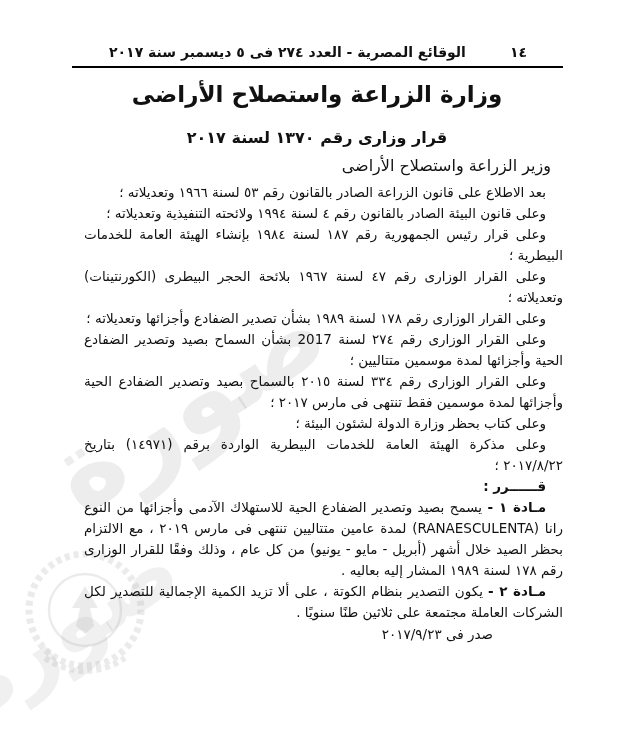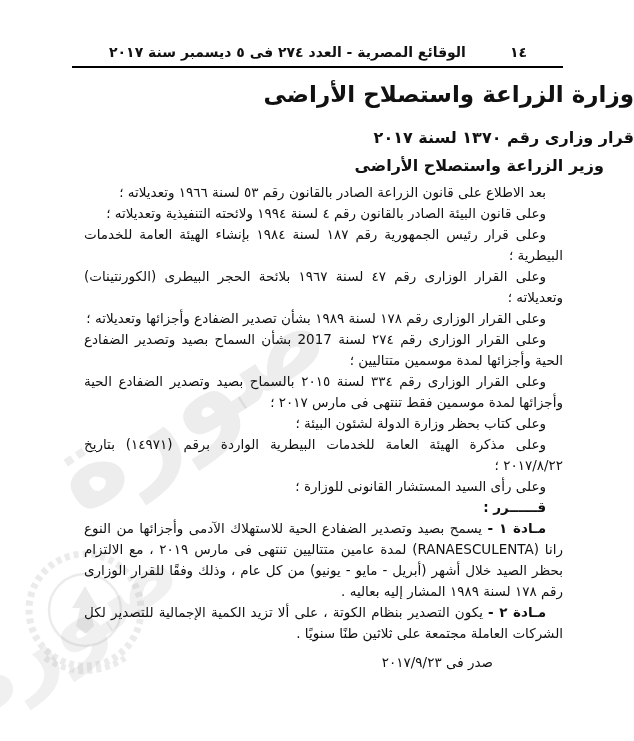--- a/index.html
+++ b/index.html
@@ -27,44 +27,44 @@
 
   .header-row {
     direction:rtl; display:flex; align-items:baseline;
     padding:0 71px 0 72px; margin-top:44px;
     font-weight:bold; font-size:14px;
   }
   .page-num { margin-right:36px; }
   .issue { margin-right:44px; }
   .header-rule { border-top:2px solid #000; margin:6px 71px 0 72px; }
 
-  .title-block { text-align:right; margin-top:12px; }
+  .title-block { text-align:center; margin-top:12px; }
   .ministry-title { font-size:23px; font-weight:bold; line-height:28px; }
   .decree-title { font-size:16px; font-weight:bold; line-height:20px; margin-top:20px; }
 
   .authority {
-    direction:rtl; text-align:right; padding:0 30px;
-    font-weight:bold; font-size:16px; line-height:20px; margin-top:8px;
+    direction:rtl; text-align:right; padding:0 83px;
+    font-weight:normal; font-size:16px; line-height:20px; margin-top:8px;
   }
 
   .body-text { padding:0 71px 0 84px; margin-top:6px; }
   .body-text p {
     direction:rtl; text-align:justify;
     font-size:13.5px; line-height:21px; text-indent:17px;
   }
   .decision {
     direction:rtl; text-align:center; font-weight:bold;
     font-size:16px; line-height:22px; text-indent:0;
   }
   .article strong { font-weight:bold; }
 
   .issued {
     direction:rtl; text-align:right;
     padding:0 141px 0 72px;
-    font-size:13.5px; line-height:21px; margin-top:8px;
+    font-size:13.5px; line-height:21px; margin-top:1px;
   }
 </style>
 </head>
 <body>
 
 <div class="page">
 
   <div class="watermark-layer">
     <div class="wm-text wm-1">صورة</div>
     <div class="wm-text wm-2">صورة</div>
@@ -98,21 +98,20 @@
     <div class="body-text">
       <p>بعد الاطلاع على قانون الزراعة الصادر بالقانون رقم ٥٣ لسنة ١٩٦٦ وتعديلاته ؛</p>
       <p>وعلى قانون البيئة الصادر بالقانون رقم ٤ لسنة ١٩٩٤ ولائحته التنفيذية وتعديلاته ؛</p>
       <p>وعلى قرار رئيس الجمهورية رقم ١٨٧ لسنة ١٩٨٤ بإنشاء الهيئة العامة للخدمات البيطرية ؛</p>
       <p>وعلى القرار الوزارى رقم ٤٧ لسنة ١٩٦٧ بلائحة الحجر البيطرى (الكورنتينات) وتعديلاته ؛</p>
       <p>وعلى القرار الوزارى رقم ١٧٨ لسنة ١٩٨٩ بشأن تصدير الضفادع وأجزائها وتعديلاته ؛</p>
       <p>وعلى القرار الوزارى رقم ٢٧٤ لسنة 2017 بشأن السماح بصيد وتصدير الضفادع الحية وأجزائها لمدة موسمين متتاليين ؛</p>
       <p>وعلى القرار الوزارى رقم ٣٣٤ لسنة ٢٠١٥ بالسماح بصيد وتصدير الضفادع الحية وأجزائها لمدة موسمين فقط تنتهى فى مارس ٢٠١٧ ؛</p>
       <p>وعلى كتاب بحظر وزارة الدولة لشئون البيئة ؛</p>
       <p>وعلى مذكرة الهيئة العامة للخدمات البيطرية الواردة برقم (١٤٩٧١) بتاريخ ٢٠١٧/٨/٢٢ ؛</p>
-      <p>وعلى رأى السيد المستشار القانونى للوزارة ؛</p>
 
       <p class="decision">قــــــرر :</p>
 
       <p class="article"><strong>مـادة ١ -</strong> <span>يسمح بصيد وتصدير الضفادع الحية للاستهلاك الآدمى وأجزائها من النوع رانا (RANAESCULENTA) لمدة عامين متتاليين تنتهى فى مارس ٢٠١٩ ، مع الالتزام بحظر الصيد خلال أشهر (أبريل - مايو - يونيو) من كل عام ، وذلك وفقًا للقرار الوزارى رقم ١٧٨ لسنة ١٩٨٩ المشار إليه بعاليه .</span></p>
       <p class="article"><strong>مـادة ٢ -</strong> <span>يكون التصدير بنظام الكوتة ، على ألا تزيد الكمية الإجمالية للتصدير لكل الشركات العاملة مجتمعة على ثلاثين طنًا سنويًا .</span></p>
     </div>
 
     <div class="issued">صدر فى ٢٠١٧/٩/٢٣</div>
 
   </div>

